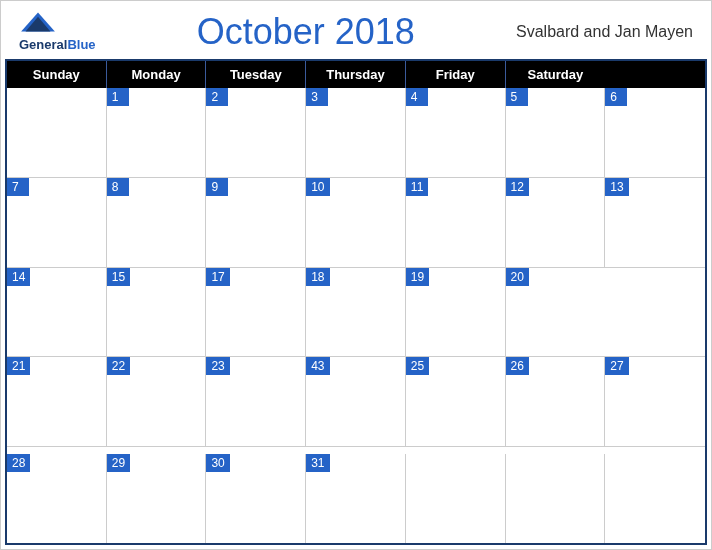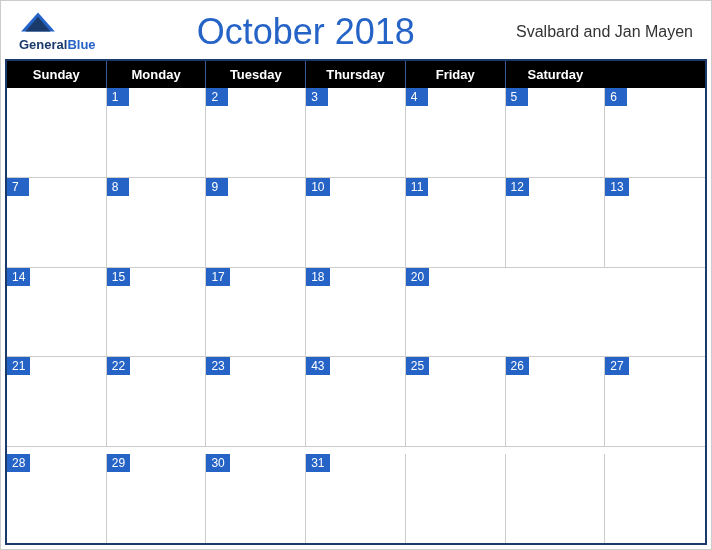--- a/index.html
+++ b/index.html
@@ -198,20 +198,23 @@
           <div class="day-cell">
             <span class="day-num">15</span>
           </div>
           <div class="day-cell">
             <span class="day-num">17</span>
           </div>
           <div class="day-cell">
             <span class="day-num">18</span>
           </div>
           <div class="day-cell">
+            <span class="day-num">19</span>
+          </div>
+          <div class="day-cell">
             <span class="day-num">20</span>
           </div>
         </div>
         <div class="week-row">
           <div class="day-cell">
             <span class="day-num">21</span>
           </div>
           <div class="day-cell">
             <span class="day-num">22</span>
           </div>

